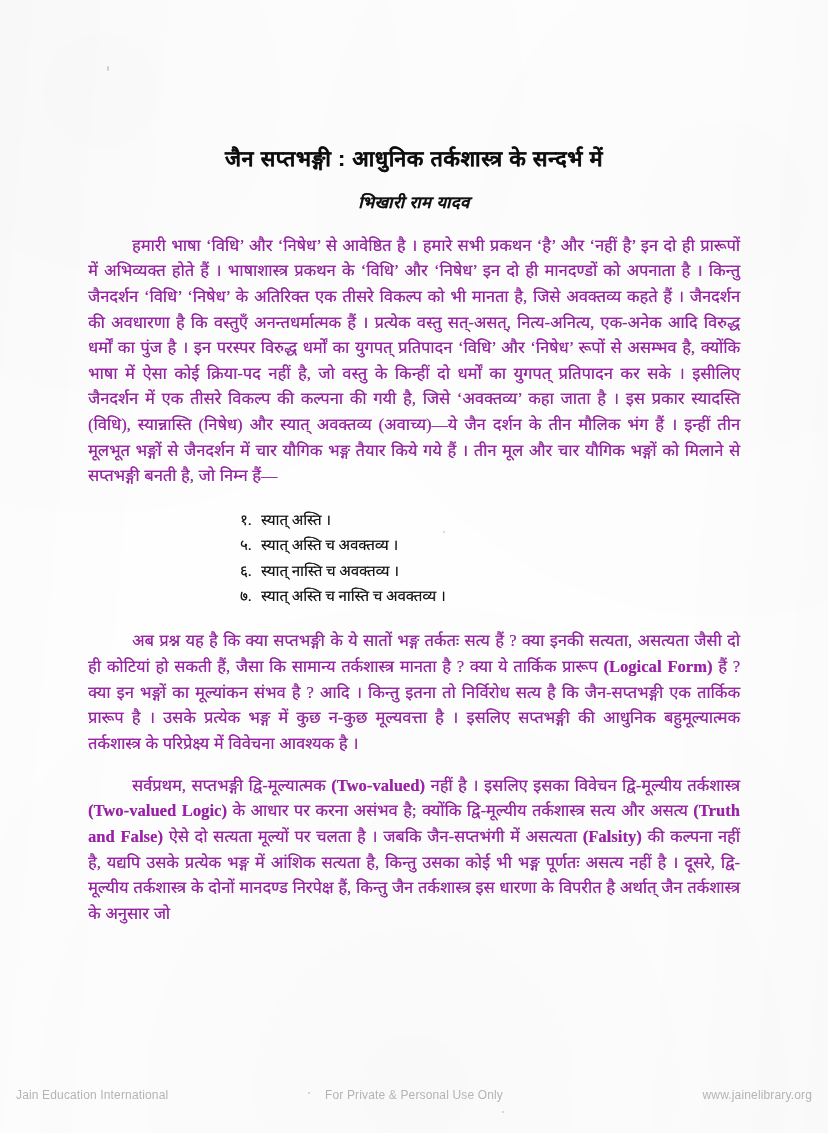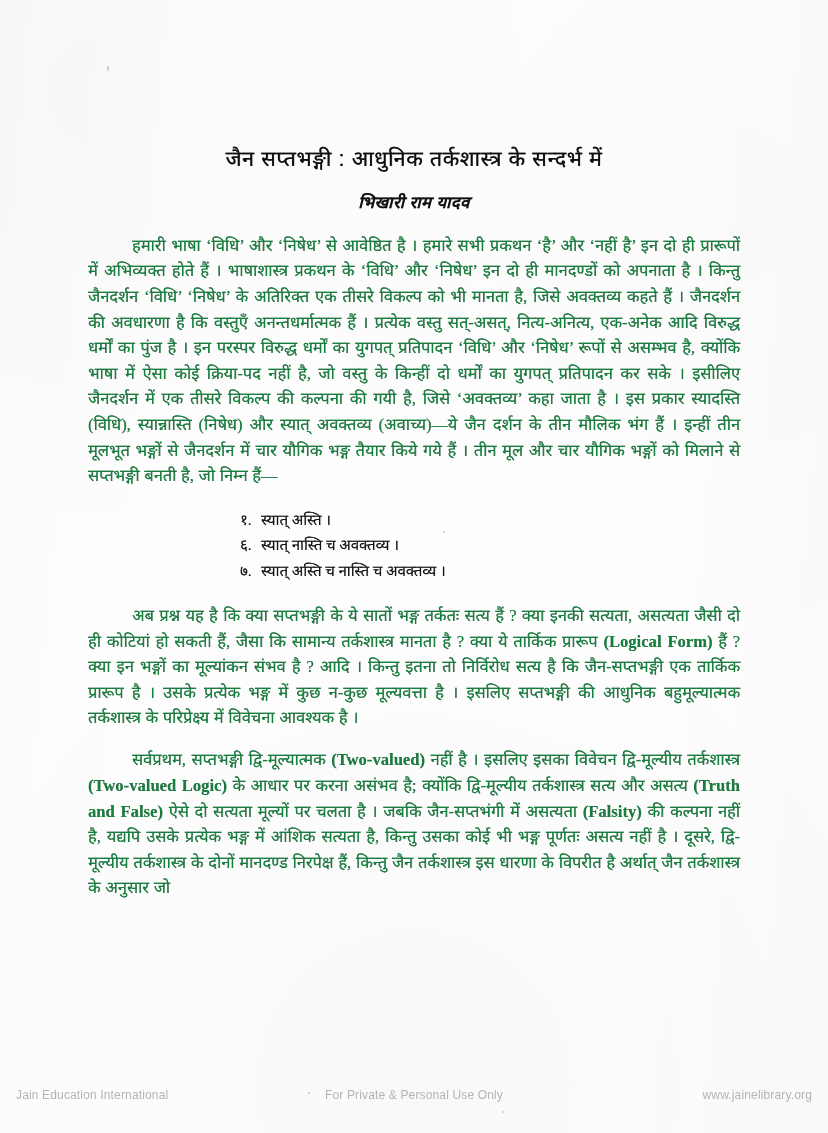--- a/index.html
+++ b/index.html
@@ -36,21 +36,21 @@
     left: 88px;
     top: 0;
     width: 652px;
   }
 
   
   .title {
     margin-top: 146px;
     text-align: center;
     font-size: 21.5px;
-    font-weight: 400;
+    font-weight: 700;
     letter-spacing: 0.6px;
     line-height: 1.25;
     color: #0d0d0d;
     font-family: "Liberation Sans", "DejaVu Sans", sans-serif;
     text-shadow: 0.35px 0 0 rgba(0,0,0,0.58), -0.25px 0 0 rgba(0,0,0,0.28);
   }
   .byline {
     margin-top: 17px;
     text-align: center;
     font-size: 16.5px;
@@ -64,21 +64,21 @@
 
   
   .para {
     margin-top: 14px;
     font-size: 16.4px;
     line-height: 25.6px;
     text-align: justify;
     text-justify: inter-word;
     word-spacing: 0.6px;
     text-indent: 44px;
-    color: #15803d;
+    color: #a21caf;
     text-shadow: 0.3px 0 0 rgba(0,0,0,0.45);
   }
   .para.p1 { margin-top: 20px; }
   .para.p2 { margin-top: 19px; }
   .para.p3 { margin-top: 4px; }
   .para .lat {
     font-family: "Liberation Serif", "DejaVu Serif", serif;
     letter-spacing: 0.1px;
     font-weight: bold;
   }
@@ -148,20 +148,23 @@
 
     <div class="byline">भिखारी राम यादव</div>
 
     <p class="para p1">हमारी भाषा ‘विधि’ और ‘निषेध’ से आवेष्ठित है । हमारे सभी प्रकथन ‘है’ और ‘नहीं है’ इन दो ही प्रारूपों में अभिव्यक्त होते हैं । भाषाशास्त्र प्रकथन के ‘विधि’ और ‘निषेध’ इन दो ही मानदण्डों को अपनाता है । किन्तु जैनदर्शन ‘विधि’ ‘निषेध’ के अतिरिक्त एक तीसरे विकल्प को भी मानता है, जिसे अवक्तव्य कहते हैं । जैनदर्शन की अवधारणा है कि वस्तुएँ अनन्तधर्मात्मक हैं । प्रत्येक वस्तु सत्-असत्, नित्य-अनित्य, एक-अनेक आदि विरुद्ध धर्मों का पुंज है । इन परस्पर विरुद्ध धर्मों का युगपत् प्रतिपादन ‘विधि’ और ‘निषेध’ रूपों से असम्भव है, क्योंकि भाषा में ऐसा कोई क्रिया-पद नहीं है, जो वस्तु के किन्हीं दो धर्मों का युगपत् प्रतिपादन कर सके । इसीलिए जैनदर्शन में एक तीसरे विकल्प की कल्पना की गयी है, जिसे ‘अवक्तव्य’ कहा जाता है । इस प्रकार स्यादस्ति (विधि), स्यान्नास्ति (निषेध) और स्यात् अवक्तव्य (अवाच्य)—ये जैन दर्शन के तीन मौलिक भंग हैं । इन्हीं तीन मूलभूत भङ्गों से जैनदर्शन में चार यौगिक भङ्ग तैयार किये गये हैं । तीन मूल और चार यौगिक भङ्गों को मिलाने से सप्तभङ्गी बनती है, जो निम्न हैं—</p>
 
     <ol class="bhanga-list">
       <li>
         <span class="num">१.</span><span>स्यात् अस्ति ।</span>
       </li>
       <li>
+        <span class="num">५.</span><span>स्यात् अस्ति च अवक्तव्य ।</span>
+      </li>
+      <li>
         <span class="num">६.</span><span>स्यात् नास्ति च अवक्तव्य ।</span>
       </li>
       <li>
         <span class="num">७.</span><span>स्यात् अस्ति च नास्ति च अवक्तव्य ।</span>
       </li>
     </ol>
 
     <p class="para p2">अब प्रश्न यह है कि क्या सप्तभङ्गी के ये सातों भङ्ग तर्कतः सत्य हैं ? क्या इनकी सत्यता, असत्यता जैसी दो ही कोटियां हो सकती हैं, जैसा कि सामान्य तर्कशास्त्र मानता है ? क्या ये तार्किक प्रारूप <span class="lat">(Logical Form)</span> हैं ? क्या इन भङ्गों का मूल्यांकन संभव है ? आदि । किन्तु इतना तो निर्विरोध सत्य है कि जैन-सप्तभङ्गी एक तार्किक प्रारूप है । उसके प्रत्येक भङ्ग में कुछ न-कुछ मूल्यवत्ता है । इसलिए सप्तभङ्गी की आधुनिक बहुमूल्यात्मक तर्कशास्त्र के परिप्रेक्ष्य में विवेचना आवश्यक है ।</p>
 
     <p class="para p3">सर्वप्रथम, सप्तभङ्गी द्वि-मूल्यात्मक <span class="lat">(Two-valued)</span> नहीं है । इसलिए इसका विवेचन द्वि-मूल्यीय तर्कशास्त्र <span class="lat">(Two-valued Logic)</span> के आधार पर करना असंभव है; क्योंकि द्वि-मूल्यीय तर्कशास्त्र सत्य और असत्य <span class="lat">(Truth and False)</span> ऐसे दो सत्यता मूल्यों पर चलता है । जबकि जैन-सप्तभंगी में असत्यता <span class="lat">(Falsity)</span> की कल्पना नहीं है, यद्यपि उसके प्रत्येक भङ्ग में आंशिक सत्यता है, किन्तु उसका कोई भी भङ्ग पूर्णतः असत्य नहीं है । दूसरे, द्वि-मूल्यीय तर्कशास्त्र के दोनों मानदण्ड निरपेक्ष हैं, किन्तु जैन तर्कशास्त्र इस धारणा के विपरीत है अर्थात् जैन तर्कशास्त्र के अनुसार जो</p>

